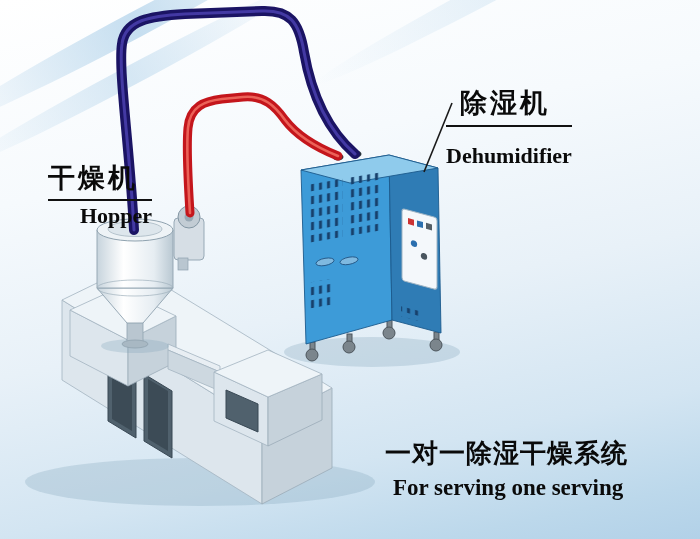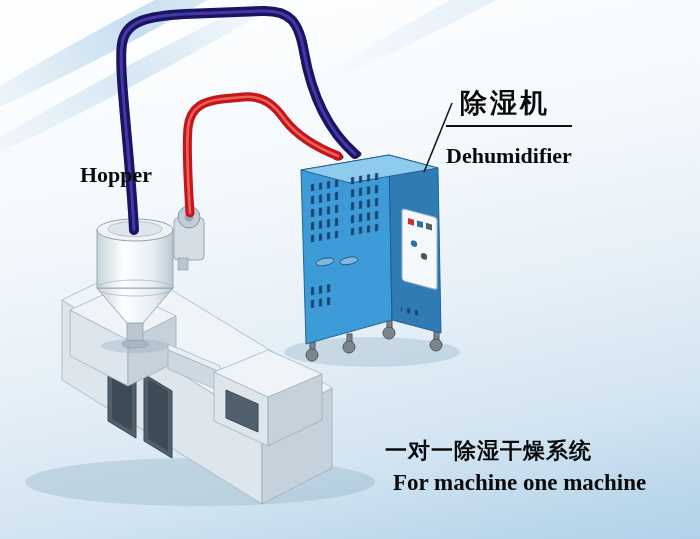--- a/index.html
+++ b/index.html
@@ -39,21 +39,21 @@
   .lbl{position:absolute;color:#0a0a0a;}
   .lbl .zh{font-family:"DejaVu Sans",sans-serif;font-weight:700;letter-spacing:3px;display:block;}
   .lbl .en{font-family:"Liberation Serif","DejaVu Serif",serif;font-weight:700;display:block;}
   .lbl-hopper{left:48px;top:160px;}
   .lbl-hopper .zh{font-size:27px;border-bottom:2px solid #111;padding-bottom:3px;}
   .lbl-hopper .en{font-size:22px;margin-top:2px;margin-left:32px;}
   .lbl-dehumid{left:446px;top:70px;display:inline-block;}
   .lbl-dehumid .zh{font-size:27px;border-bottom:2px solid #111;padding-bottom:4px;padding-left:14px;margin-top:15px;}
   .lbl-dehumid .en{font-size:22px;margin-top:16px;}
   .caption{position:absolute;left:385px;top:436px;color:#0a0a0a;}
-  .caption .zh{font-family:"DejaVu Sans",sans-serif;font-weight:700;font-size:22px;letter-spacing:1px;display:block;}
+  .caption .zh{font-family:"DejaVu Sans",sans-serif;font-weight:700;font-size:26px;letter-spacing:1px;display:block;text-align:center;}
   .caption .en{font-family:"Liberation Serif","DejaVu Serif",serif;font-weight:700;font-size:23px;display:block;margin-top:4px;margin-left:8px;}
 </style>
 </head>
 <body>
 
 <div class="stage">
   <div class="streak s1"></div>
   <div class="streak s2"></div>
   <div class="streak s3"></div>
 
@@ -156,25 +156,26 @@
     </g>
     <g>
       <path class="pipe-red-outer" d="M190,213 C188,180 186,150 188,128 C190,106 205,101 222,99 L243,97 C264,95 275,106 285,120 C298,137 318,148 338,156"></path>
       <path class="pipe-red-core" d="M190,213 C188,180 186,150 188,128 C190,106 205,101 222,99 L243,97 C264,95 275,106 285,120 C298,137 318,148 338,156"></path>
     </g>
 
     <line x1="452" y1="103" x2="424" y2="172" stroke="#1a1a1a" stroke-width="1.6"></line>
   </svg>
 
   <div class="lbl lbl-hopper">
+    <span class="zh">干燥机</span>
     <span class="en">Hopper</span>
   </div>
 
   <div class="lbl lbl-dehumid">
     <span class="zh">除湿机</span>
     <span class="en">Dehumidifier</span>
   </div>
 
   <div class="caption">
     <span class="zh">一对一除湿干燥系统</span>
-    <span class="en">For machine one machine</span>
+    <span class="en">For serving one serving</span>
   </div>
 </div>
 
 </body></html>

